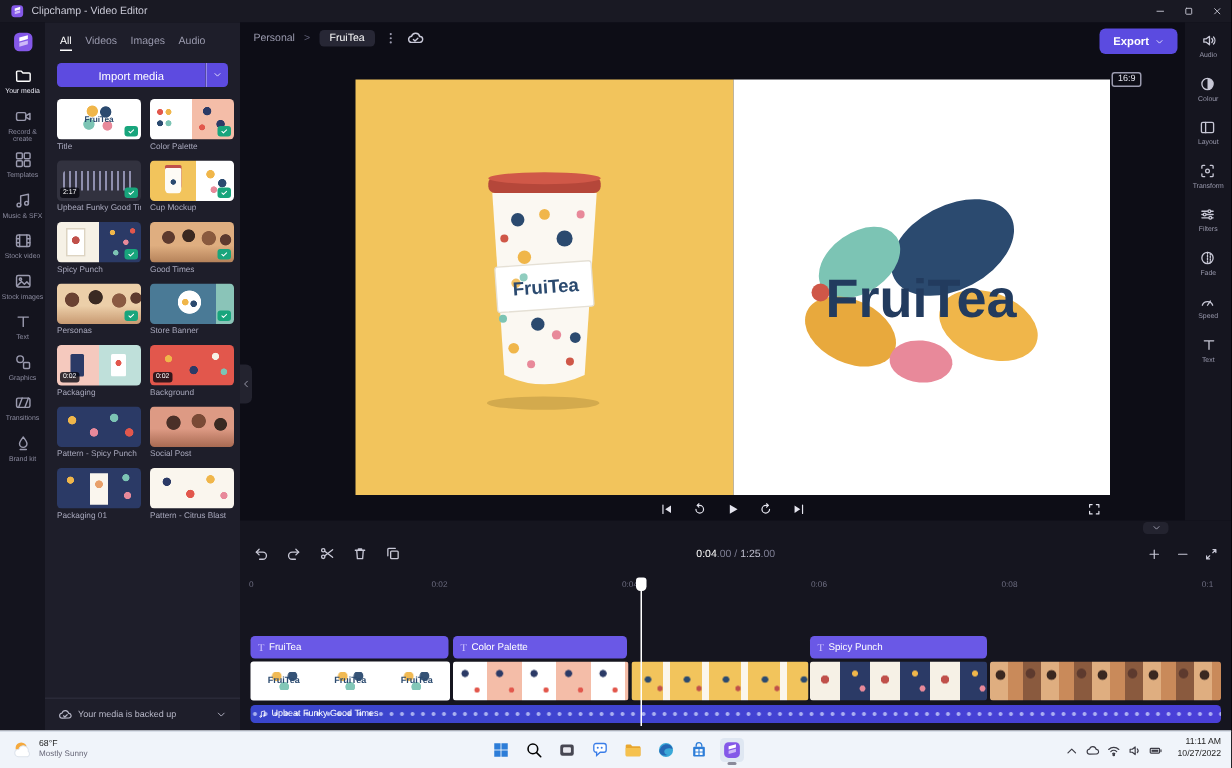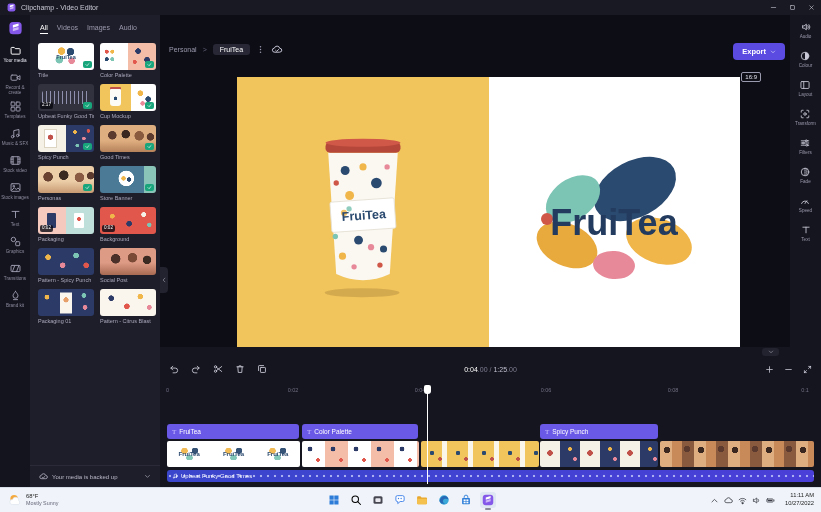--- a/index.html
+++ b/index.html
@@ -134,21 +134,21 @@
     radial-gradient(circle at 82% 24%, #7cc4b4 2.2px, transparent 2.6px),#2b3a66;}
   .v-packaging01::before{content:'';position:absolute;left:50%;top:50%;transform:translate(-50%,-50%);
     width:12px;height:21px;background:radial-gradient(circle at 50% 35%, #e8a06a 2.4px, transparent 2.8px),#faf6ee;}
   .v-patterncitrus{background:
     radial-gradient(circle at 20% 34%, #2b3a66 2.6px, transparent 3px),
     radial-gradient(circle at 48% 64%, #e2574c 2.6px, transparent 3px),
     radial-gradient(circle at 72% 28%, #f0b64a 2.6px, transparent 3px),
     radial-gradient(circle at 88% 68%, #e8899a 2.2px, transparent 2.6px),#faf6ee;}
 
   
-  .main{position:absolute;left:160px;top:15px;width:630px;height:332px;background:#0d0d16;margin-top:24px;}
+  .main{position:absolute;left:160px;top:15px;width:630px;height:332px;background:#0d0d16;}
   .main-header{position:absolute;left:9px;top:5px;display:flex;align-items:center;gap:6px;z-index:2;}
   .crumb-root{font-size:7px;color:#9a9aae;cursor:pointer;}
   .crumb-sep{font-size:7px;color:#62627a;}
   .crumb-proj{font-size:7px;color:#fff;background:#27273518;background:#272735;padding:2px 7px;border-radius:3px;cursor:pointer;}
   .kebab{width:9px;height:9px;color:#9a9aae;cursor:pointer;}
   .cloudchk{width:12px;height:11px;color:#c8c8d8;cursor:pointer;}
   .export-btn{position:absolute;right:5px;top:4px;height:17px;background:#5b4be0;border-radius:4px;
               color:#fff;font-size:7.5px;font-weight:bold;display:flex;align-items:center;gap:4px;
               padding:0 9px;cursor:pointer;z-index:2;}
   .export-btn .icon{width:6px;height:6px;}
@@ -398,20 +398,30 @@
       </div>
   </div>
 
   <div class="media-panel">
     <div class="tabs" id="media-tabs">
         <div class="tab active">All</div>
         <div class="tab ">Videos</div>
         <div class="tab ">Images</div>
         <div class="tab ">Audio</div>
       </div>
+    <div class="import-row">
+      <div class="import-btn">Import media</div>
+      <div class="import-dd">
+        <span class="icon">
+            <svg viewBox="0 0 16 16" fill="none" stroke="currentColor" stroke-width="1.4" stroke-linecap="round" stroke-linejoin="round">
+              <path d="M3.5 5.5L8 10l4.5-4.5"></path>
+            </svg>
+          </span>
+      </div>
+    </div>
     <div class="media-grid" id="media-grid">
         <div class="media-item">
      <div class="thumb v-title">
             <span class="thumb-text">FruiTea</span>
             <span class="chk">
               <span class="icon ">
                 <svg viewBox="0 0 16 16" fill="none" stroke="currentColor" stroke-width="1.4" stroke-linecap="round" stroke-linejoin="round">
                   <path d="M3 8.5l3.2 3.2L13 5" stroke-width="2.2"></path>
                 </svg>
               </span>

